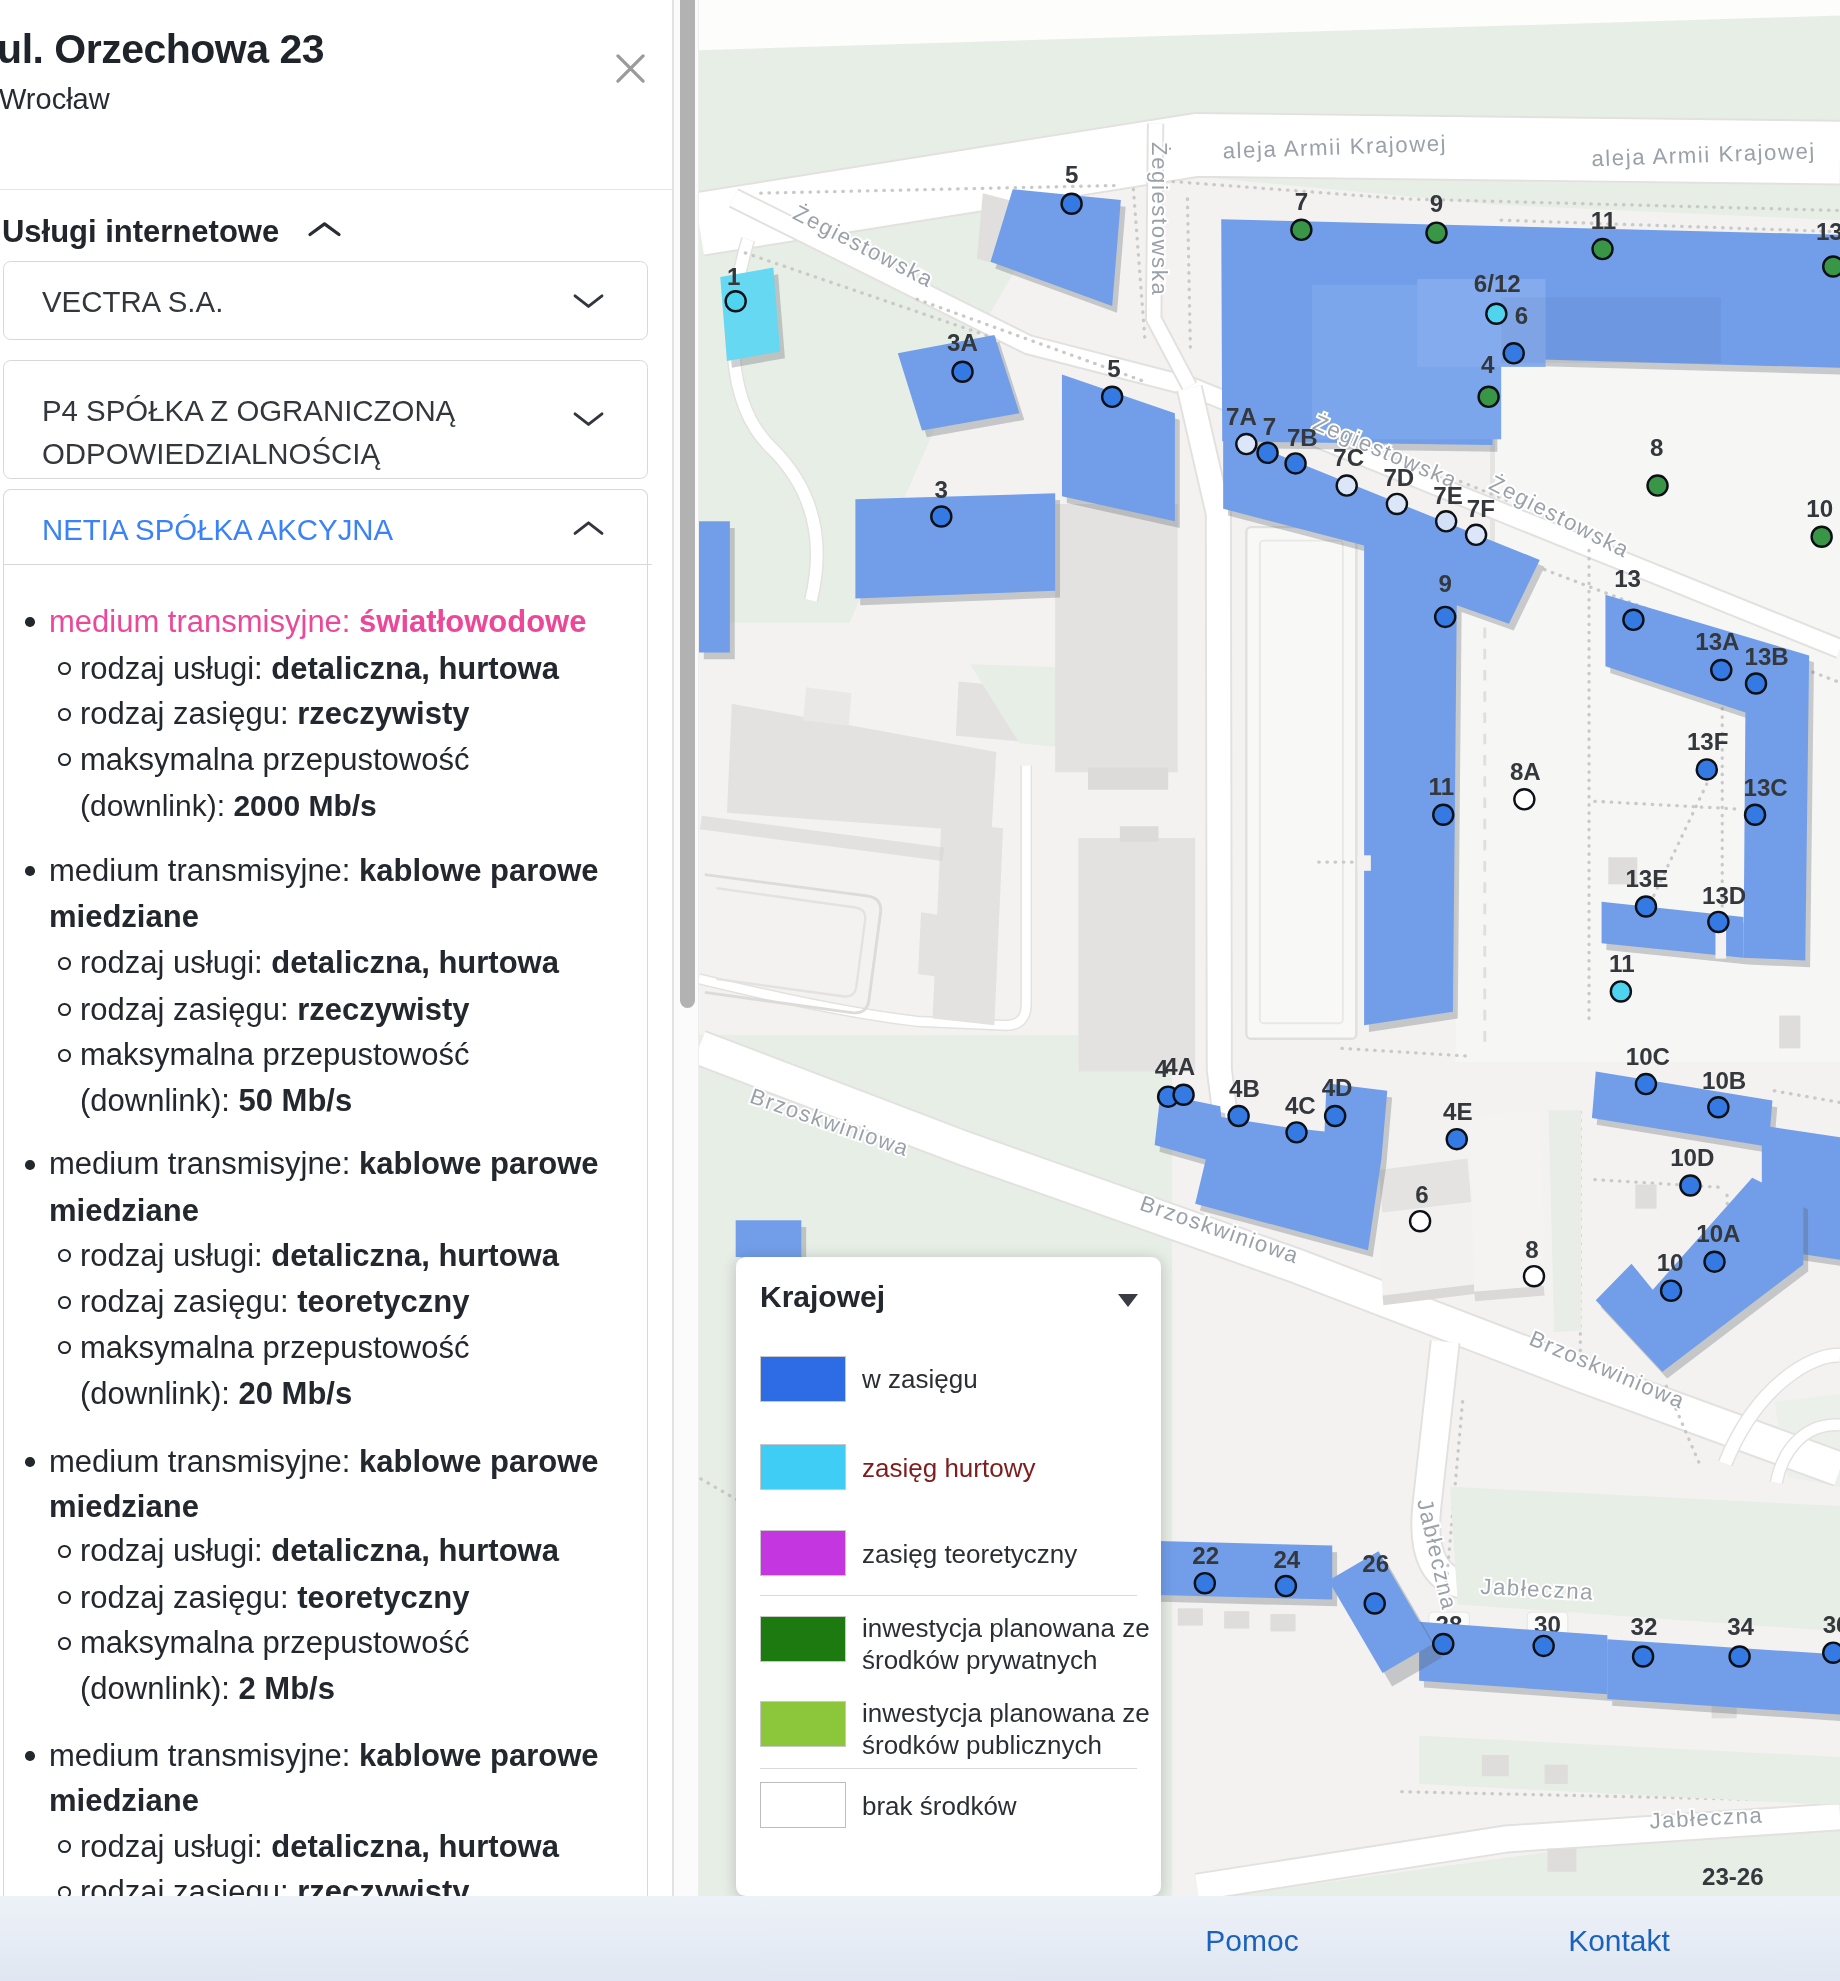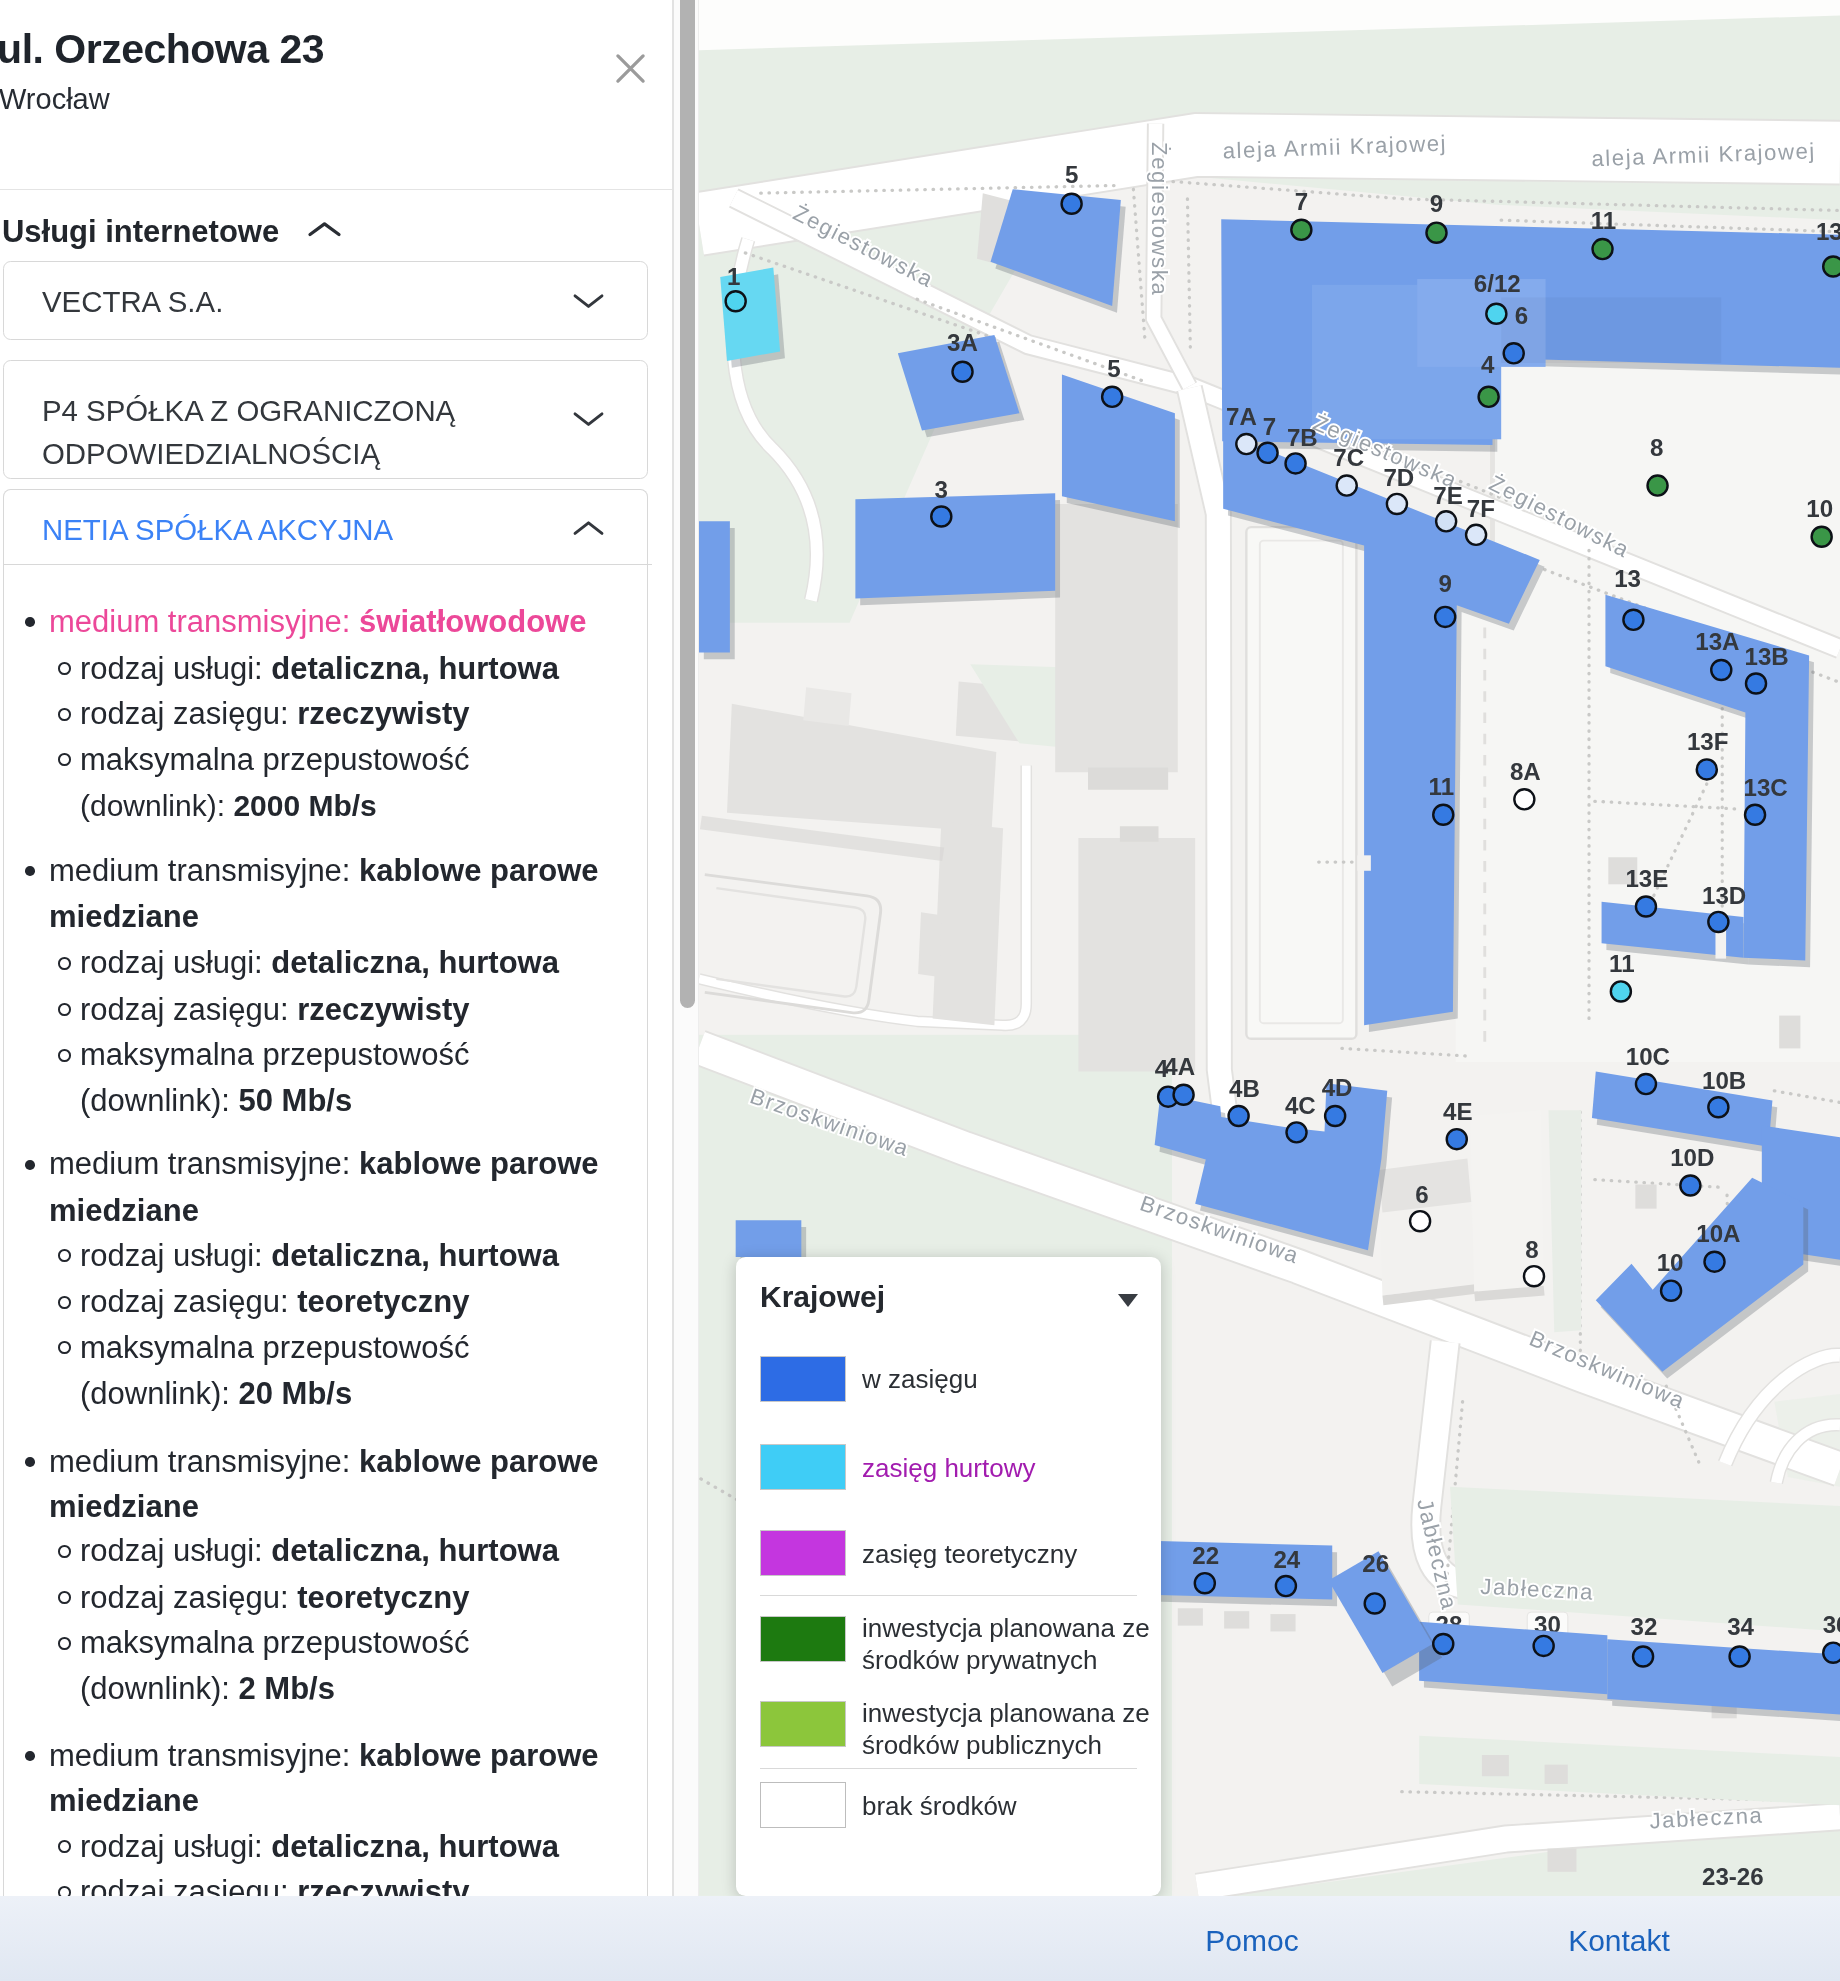--- a/index.html
+++ b/index.html
@@ -343,21 +343,21 @@
     <circle cx="1802" cy="1716" r="10.4" fill="#357ae2" stroke="#0d1117" stroke-width="2.5"></circle>
     <circle cx="1899" cy="1712" r="10.4" fill="#357ae2" stroke="#0d1117" stroke-width="2.5"></circle>
     <text x="1795" y="1953" text-anchor="middle" font-size="25" font-weight="700" fill="#34383d">23-26</text>
   </svg>
 <div class="abs" style="left:736px;top:1257px;width:425px;height:639px;background:#fff;border-radius:9.7px;box-shadow:0 2.9px 15.4px rgba(0,0,0,0.2);"></div>
 <div class="abs b" style="left:760px;top:1280px;font-size:30px;color:#24282e;">Krajowej</div>
 <div class="abs" style="left:1118px;top:1294px;width:0;height:0;border-left:10.6px solid transparent;border-right:10.6px solid transparent;border-top:13.5px solid #383c42;"></div>
 <div class="abs" style="left:760px;top:1356px;width:86px;height:46px;background:#2d6ce5;border:1.9px solid #c8c8c8;box-sizing:border-box;"></div>
 <div class="abs" style="left:862px;top:1363px;font-size:26px;line-height:32px;color:#2b2f34;">w zasięgu</div>
 <div class="abs" style="left:760px;top:1444px;width:86px;height:46px;background:#3fcdf6;border:1.9px solid #c8c8c8;box-sizing:border-box;"></div>
-<div class="abs" style="left:862px;top:1452px;font-size:26px;line-height:32px;color:#a21caf;">zasięg hurtowy</div>
+<div class="abs" style="left:862px;top:1452px;font-size:26px;line-height:32px;color:#7f1d1d;">zasięg hurtowy</div>
 <div class="abs" style="left:760px;top:1530px;width:86px;height:46px;background:#c436df;border:1.9px solid #c8c8c8;box-sizing:border-box;"></div>
 <div class="abs" style="left:862px;top:1538px;font-size:26px;line-height:32px;color:#2b2f34;">zasięg teoretyczny</div>
 <div class="abs" style="left:760px;top:1595px;width:377px;height:1px;background:#d9d9d9;"></div>
 <div class="abs" style="left:760px;top:1616px;width:86px;height:46px;background:#1d7a10;border:1.9px solid #c8c8c8;box-sizing:border-box;"></div>
 <div class="abs" style="left:862px;top:1612px;font-size:26px;line-height:32px;color:#2b2f34;">inwestycja planowana ze<br>środków prywatnych</div>
 <div class="abs" style="left:760px;top:1701px;width:86px;height:46px;background:#8cc63b;border:1.9px solid #c8c8c8;box-sizing:border-box;"></div>
 <div class="abs" style="left:862px;top:1697px;font-size:26px;line-height:32px;color:#2b2f34;">inwestycja planowana ze<br>środków publicznych</div>
 <div class="abs" style="left:760px;top:1768px;width:377px;height:1px;background:#d9d9d9;"></div>
 <div class="abs" style="left:760px;top:1782px;width:86px;height:46px;background:#ffffff;border:1.9px solid #bdbdbd;box-sizing:border-box;"></div>
 <div class="abs" style="left:862px;top:1790px;font-size:26px;line-height:32px;color:#2b2f34;">brak środków</div>

